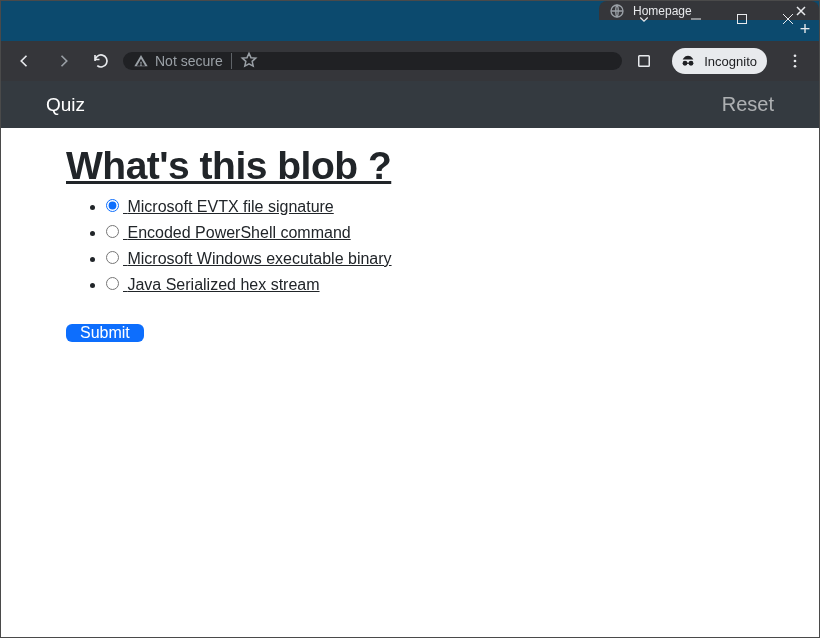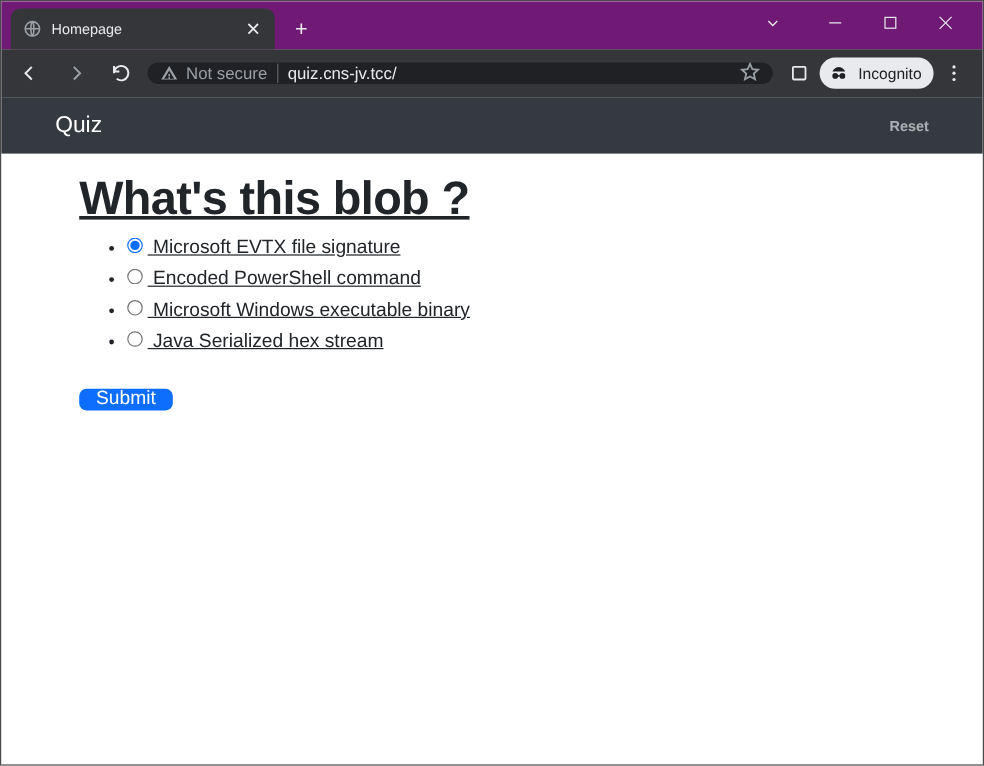--- a/index.html
+++ b/index.html
@@ -6,25 +6,26 @@
     body {
       font-family: "Segoe UI", Arial, sans-serif;
       background: #fff;
       width: 820px;
       height: 638px;
       overflow: hidden;
       border: 1px solid #4a4a4a;
     }
     
     .titlebar {
-      background: #701a75;
+      background: #0c4a6e;
       height: 40px;
       display: flex;
       align-items: flex-end;
       position: relative;
+      flex-direction: column;
     }
     .tab {
       background: #35363a;
       height: 34px;
       margin-left: 8px;
       border-radius: 8px 8px 0 0;
       display: flex;
       align-items: center;
       padding: 0 10px;
       gap: 8px;
@@ -78,21 +79,21 @@
       background: #202124;
       height: 18px;
       border-radius: 15px;
       display: flex; align-items: center;
       padding: 0 10px; gap: 8px; color: #9aa0a6; font-size: 14px;
     }
     .omnibox .lockwarn { display:inline-flex; align-items:center; gap: 6px; }
     .omnibox .sep { width:1px; height:16px; background:#5f6368; }
     .omnibox .url { color: #e8eaed; flex: 1; white-space: nowrap; overflow:hidden; text-overflow: ellipsis; }
     .omnibox .star { color:#9aa0a6; }
-    .right-icons { display:flex; align-items:center; gap:1px; }
+    .right-icons { display:flex; align-items:center; gap:12px; }
     .incognito-pill {
       background: #e8eaed; color:#202124;
       border-radius: 14px; padding: 3px 10px 3px 6px;
       display:flex; align-items:center; gap:6px; font-size:13px;
       cursor: pointer;
     }
     .incognito-pill .ico {
       width:20px; height:20px; border-radius:50%;
       display:inline-flex; align-items:center; justify-content:center;
     }
@@ -101,21 +102,21 @@
     .page-nav {
       background: #343a40;
       color: #fff;
       height: 47px;
       display: flex; align-items: center; justify-content: space-between;
       padding: 0 45px 0 45px;
       font-size: 19px;
       gap: 16px;
     }
     .page-nav .brand { font-weight: 400; }
-    .page-nav .reset { color: rgba(255,255,255,0.6); font-size: 12px; cursor:pointer;font-weight:bold; }
+    .page-nav .reset { color: rgba(255,255,255,0.6); font-size: 20px; cursor:pointer; }
 
     
     .content { padding: 12px 65px; color:#212529;text-decoration:underline; }
     .content h1 { font-size: 39px; font-weight: 600; margin: 4px 0 10px 0; letter-spacing: -0.5px; }
     pre.hex {
       font-family: Consolas, "Courier New", monospace;
       font-size: 14.5px; line-height: 1.3;
       white-space: pre;
       margin: 6px 0 18px 0;
     }
@@ -189,21 +190,20 @@
       </svg>
   </span>
   <div class="omnibox">
     <span class="lockwarn">
       <svg width="16" height="16" viewBox="0 0 24 24" fill="#9aa0a6">
           <path d="M12 3 2 20h20L12 3zm0 5.5 6.2 10.5H5.8L12 8.5zM11 13h2v3h-2v-3zm0 4h2v2h-2v-2z"></path>
         </svg>
       <span>Not secure</span>
     </span>
     <span class="sep"></span>
-    <span class="url">quiz.cns-jv.tcc/</span>
     <span class="star">
       <svg width="18" height="18" viewBox="0 0 24 24" fill="none" stroke="currentColor" stroke-width="2">
           <path d="M12 3l2.6 5.9 6.4.6-4.8 4.3 1.4 6.3L12 17l-5.6 3.1 1.4-6.3L3 9.5l6.4-.6L12 3z"></path>
         </svg>
     </span>
   </div>
   <div class="right-icons">
     <span class="icon-btn enabled">
       <svg viewBox="0 0 24 24" fill="none" stroke="currentColor" stroke-width="2">
           <rect x="5" y="5" width="14" height="14" rx="1"></rect>

